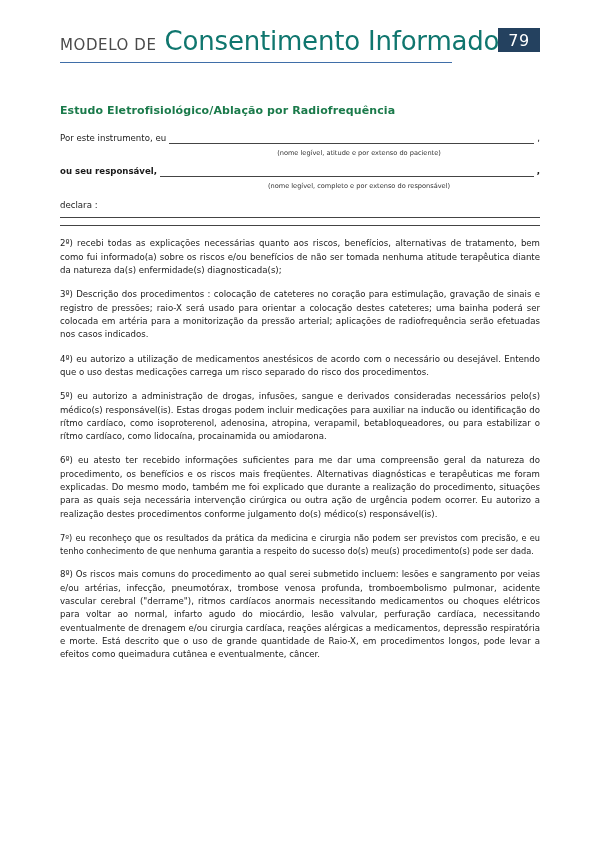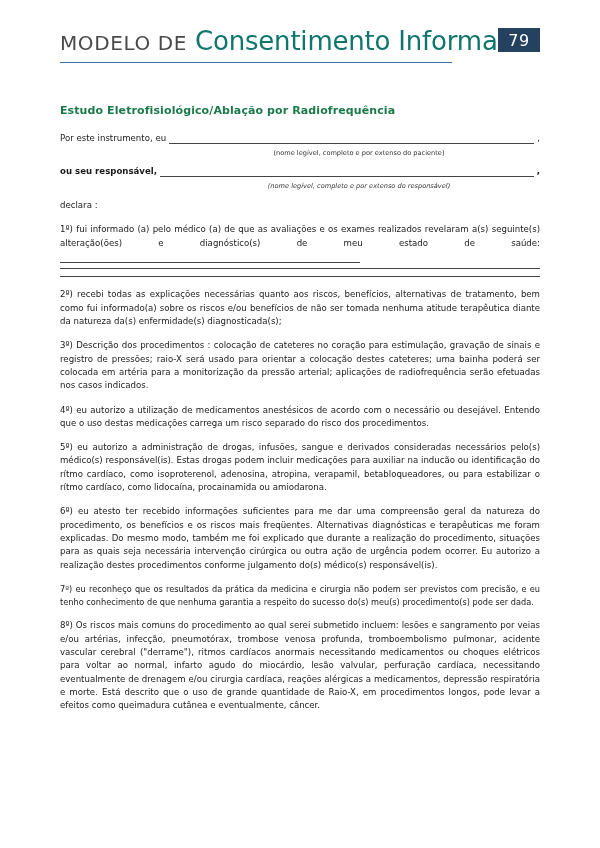--- a/index.html
+++ b/index.html
@@ -28,21 +28,21 @@
     position: relative;
     height: 52px;
   }
   .title-line {
     display: flex;
     align-items: baseline;
     gap: 8px;
   }
   .title-modelo {
     font-family: "DejaVu Sans", sans-serif;
-    font-size: 20px;
+    font-size: 15px;
     letter-spacing: 0.6px;
     color: #4a4a4a;
     font-weight: 400;
   }
   .title-main {
     font-family: "DejaVu Sans", sans-serif;
     font-size: 26px;
     color: #0f766e;
     font-weight: 400;
     letter-spacing: -0.2px;
@@ -95,21 +95,21 @@
     height: 9px;
     margin: 0 3px 1px 3px;
   }
   .caption {
     font-size: 6.6px;
     color: #333;
     text-align: center;
     margin: 0 0 6px 0;
   }
   .cap-indent-1 { padding-left: 118px; }
-  .cap-indent-2 { padding-left: 118px; font-style: italic; }
+  .cap-indent-2 { padding-left: 118px; }
   .bold { font-weight: bold; }
   .tight { margin-bottom: 3px; }
   .blank-rule {
     border-bottom: 0.8px solid #444;
     height: 0;
     width: 100%;
     margin: 7px 0 0 0;
   }
   .inline-rule-after {
     display: inline-block;
@@ -135,36 +135,31 @@
 
   <div class="doc-title">Estudo Eletrofisiológico/Ablação por Radiofrequência</div>
 
   <div class="content">
 
     <div class="fill-row tight">
       <span>Por este instrumento, eu</span>
       <span class="fill-line"></span>
       <span>,</span>
     </div>
-    <div class="caption cap-indent-1">(nome legível, completo e por extenso do paciente)</div>
+    <div class="caption cap-indent-1">(nome legível, atitude e por extenso do paciente)</div>
 
     <div class="fill-row tight">
       <span class="bold">ou seu responsável,</span>
       <span class="fill-line"></span>
       <span class="bold">,</span>
     </div>
     <div class="caption cap-indent-2">(nome legível, completo e por extenso do responsável)</div>
 
     <p class="para">declara :</p>
 
-    <p class="para">
-      <span>1º)</span>
-      <span>fui informado (a) pelo médico (a) de que as avaliações e os exames realizados revelaram a(s) seguinte(s) alteração(ões) e diagnóstico(s) de meu estado de saúde:</span>
-      <span class="inline-rule-after" style="width:300px"></span>
-    </p>
     <div class="blank-rule" style="margin-top:-6px"></div>
     <div class="blank-rule" style="margin-bottom:11px"></div>
 
     <p class="para">
       <span>2º)</span>
       <span>recebi todas as explicações necessárias quanto aos riscos, benefícios, alternativas de tratamento, bem como fui informado(a) sobre os riscos e/ou benefícios de não ser tomada nenhuma atitude terapêutica diante da natureza da(s) enfermidade(s) diagnosticada(s);</span>
     </p>
 
     <p class="para">
       <span>3º)</span>

